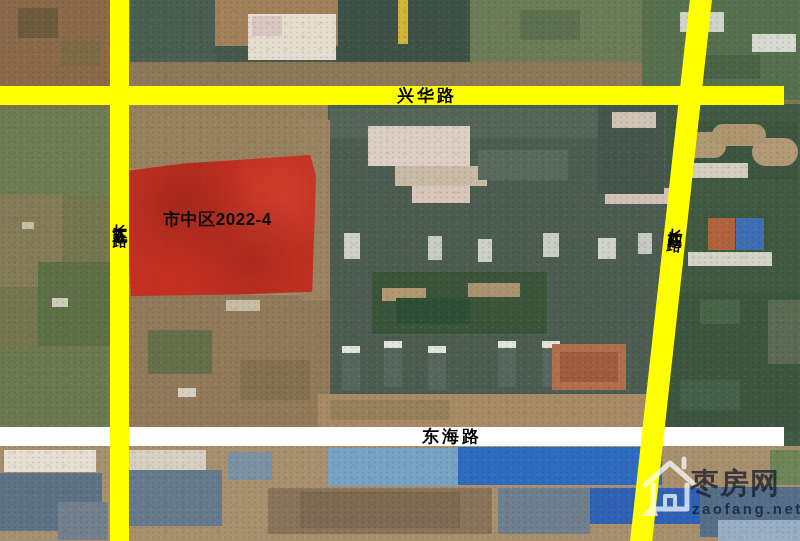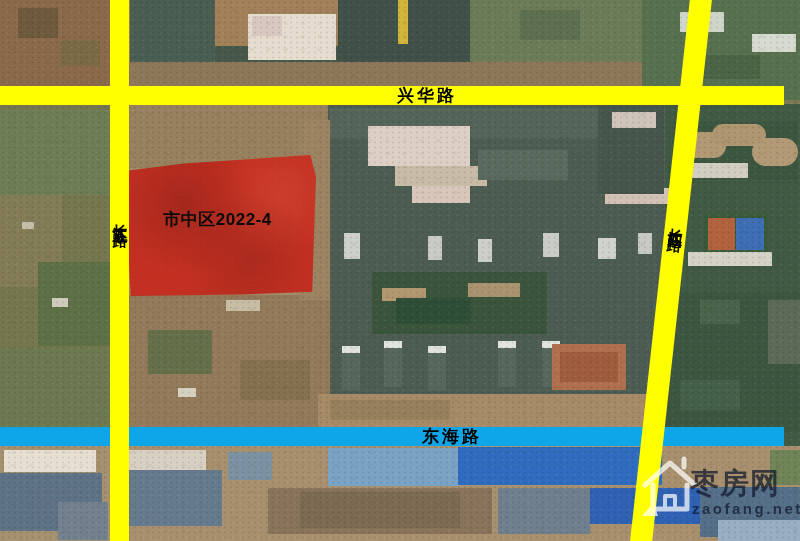--- a/index.html
+++ b/index.html
@@ -166,21 +166,21 @@
   <div class="grain"></div>
 
   <div class="parcel">
     <div class="parcel-fill" id="parcel-fill" style="background-color: rgb(202, 32, 22);"></div>
     <div class="parcel-label">市中区2022-4</div>
   </div>
 
   <div class="road road-h road-top" style="background: rgb(255, 255, 0);">
     <span class="h-label">兴华路</span>
   </div>
-  <div class="road road-h road-bottom" style="background: #0ea5e9;">
+  <div class="road road-h road-bottom" style="background: #ffffff;">
     <span class="h-label">东海路</span>
   </div>
   <div class="road road-left" style="background: rgb(255, 255, 0);">
     <span class="v-label">长江五路</span>
   </div>
   <div class="road road-right" style="background: rgb(255, 255, 0);">
     <span class="v-label">长江四路</span>
   </div>
 
   <div class="watermark">

